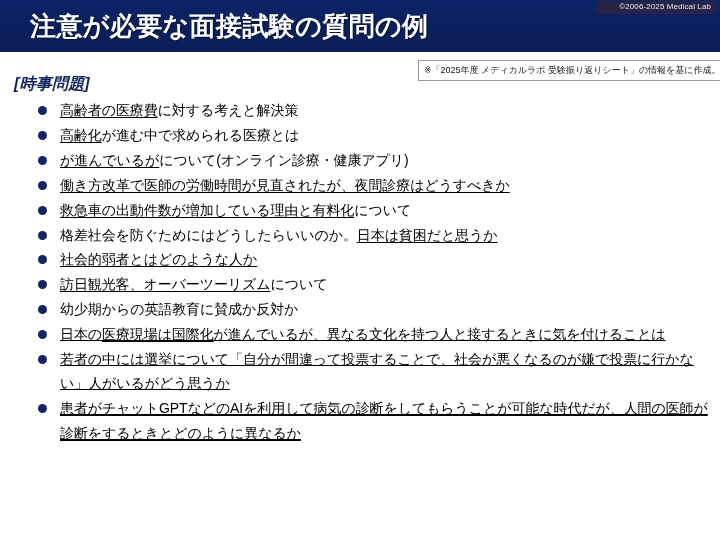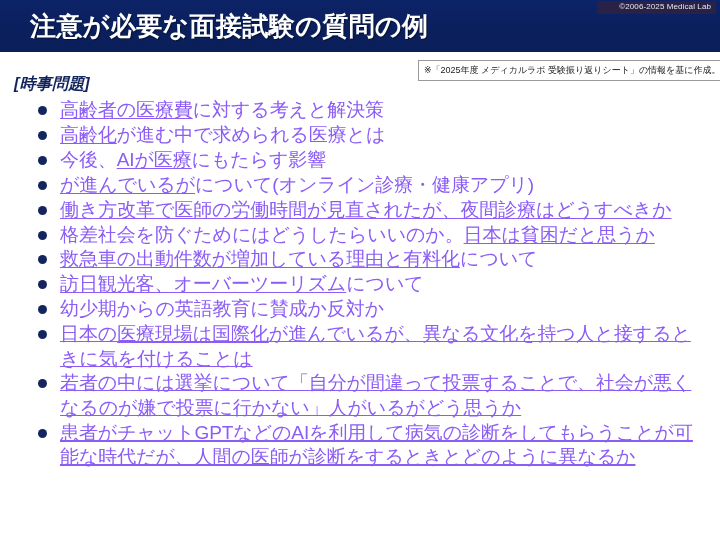--- a/index.html
+++ b/index.html
@@ -77,22 +77,22 @@
     letter-spacing: 0.2px;
     font-style: italic;
   }
   #bullet-list {
     list-style: none;
     margin: 0;
     padding: 0 0 0 36px;
   }
   .bullet-item {
     position: relative;
-    color: #8b5cf6;
-    font-size: 19px;
+    color: #000000;
+    font-size: 14px;
     line-height: 24.4px;
     padding-left: 24px;
     margin: 0 0 0.5px 0;
     letter-spacing: -0.1px;
   }
   .bullet-marker {
     position: absolute;
     left: 2px;
     top: 8px;
     width: 9px;
@@ -130,37 +130,37 @@
       <li class="bullet-item">
         <span class="bullet-marker"></span>
         <span class="bullet-text"><span class="u">高齢者の医療費</span><span>に対する考えと解決策</span></span>
       </li>
       <li class="bullet-item">
         <span class="bullet-marker"></span>
         <span class="bullet-text"><span class="u">高齢化</span><span>が進む中で求められる医療とは</span></span>
       </li>
       <li class="bullet-item">
         <span class="bullet-marker"></span>
-        <span class="bullet-text"><span>今後、</span><span class="u">AIが医療</span><span>にもたらす影響</span></span>
-      </li>
-      <li class="bullet-item">
-        <span class="bullet-marker"></span>
         <span class="bullet-text"><span class="u">が進んでいるが</span><span>について(オンライン診療・健康アプリ)</span></span>
       </li>
       <li class="bullet-item">
         <span class="bullet-marker"></span>
         <span class="bullet-text"><span class="u">働き方改革で医師の労働時間が見直されたが、夜間診療はどうすべきか</span></span>
       </li>
       <li class="bullet-item">
         <span class="bullet-marker"></span>
+        <span class="bullet-text"><span class="u">救急車の出動件数が増加している理由と有料化</span><span>について</span></span>
+      </li>
+      <li class="bullet-item">
+        <span class="bullet-marker"></span>
         <span class="bullet-text"><span>格差社会を防ぐためにはどうしたらいいのか。</span><span class="u">日本は貧困だと思うか</span></span>
       </li>
       <li class="bullet-item">
         <span class="bullet-marker"></span>
-        <span class="bullet-text"><span class="u">救急車の出動件数が増加している理由と有料化</span><span>について</span></span>
+        <span class="bullet-text"><span class="u">社会的弱者とはどのような人か</span></span>
       </li>
       <li class="bullet-item">
         <span class="bullet-marker"></span>
         <span class="bullet-text"><span class="u">訪日観光客、オーバーツーリズム</span><span>について</span></span>
       </li>
       <li class="bullet-item">
         <span class="bullet-marker"></span>
         <span class="bullet-text"><span>幼少期からの英語教育に賛成か反対か</span></span>
       </li>
       <li class="bullet-item w-narrow">

